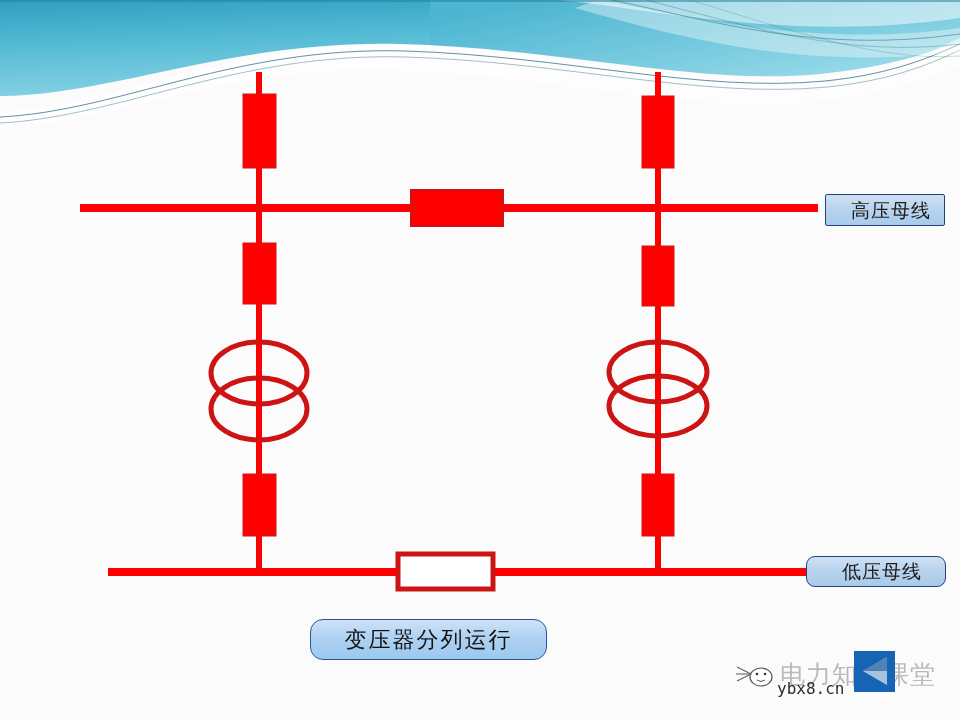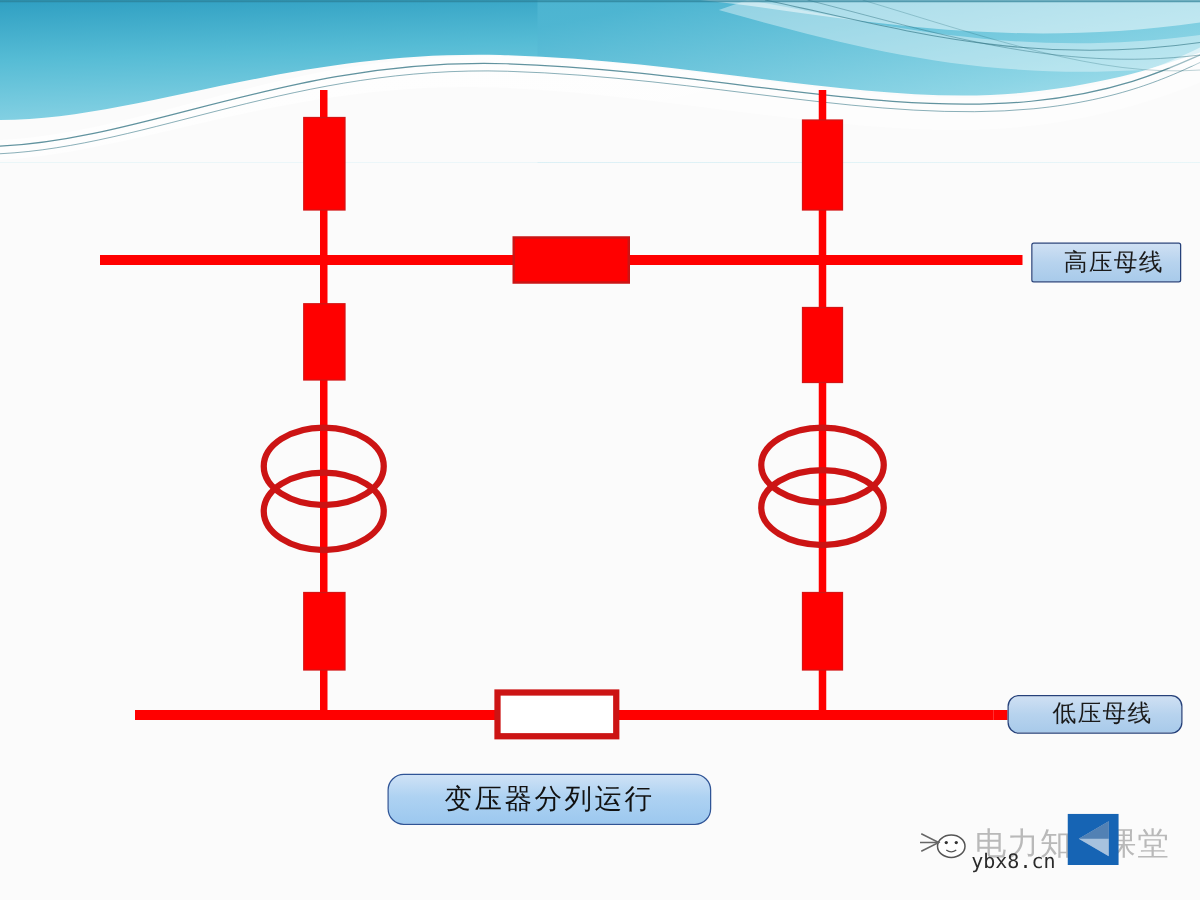--- a/index.html
+++ b/index.html
@@ -58,21 +58,21 @@
   #lv-bus-label {
     left: 806px; top: 556px;
     width: 140px; height: 31px;
     line-height: 29px;
     border-radius: 9px;
   }
 
   #caption-box {
     position: absolute;
     left: 310px; top: 619px;
-    width: 259px; height: 41px;
+    width: 237px; height: 41px;
     box-sizing: border-box;
     border-radius: 13px;
     border: 1px solid #2f5496;
     background: linear-gradient(to bottom, #cfe2f6 0%, #aed2f2 45%, #9cc8ef 100%);
     color: #111111;
     font-size: 22px;
     line-height: 39px;
     text-align: center;
     letter-spacing: 2px;
     white-space: nowrap;

